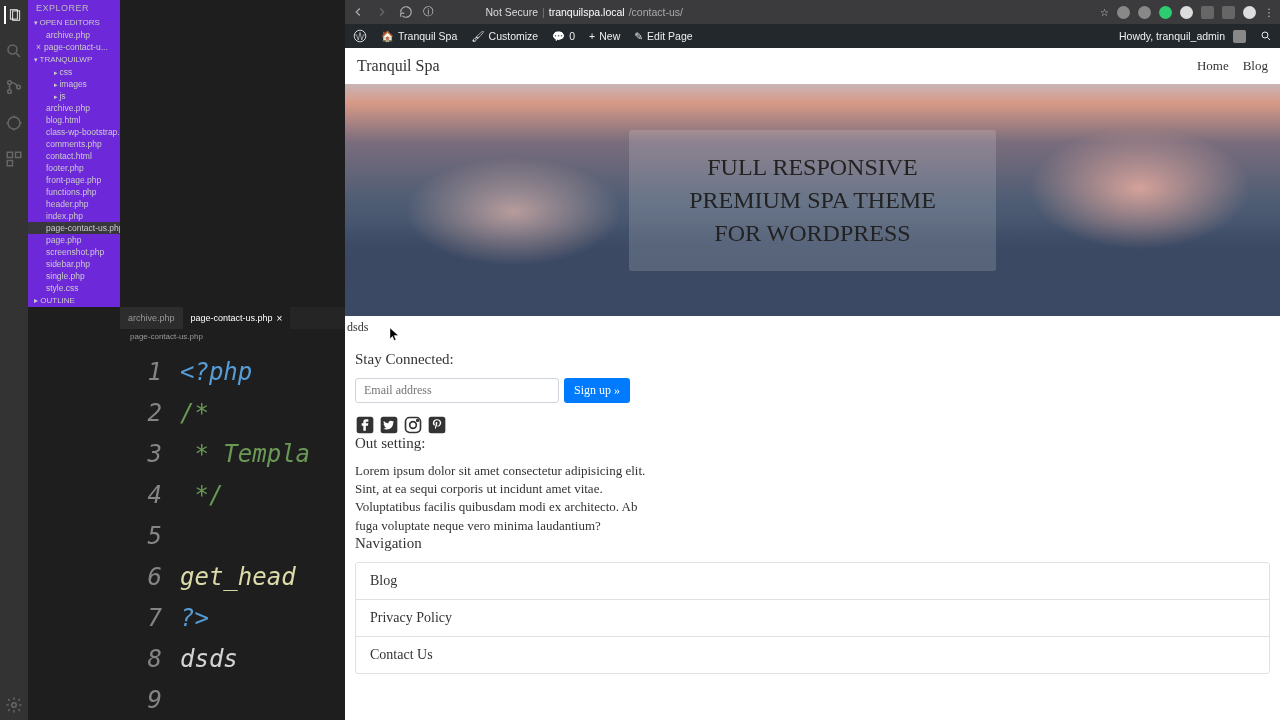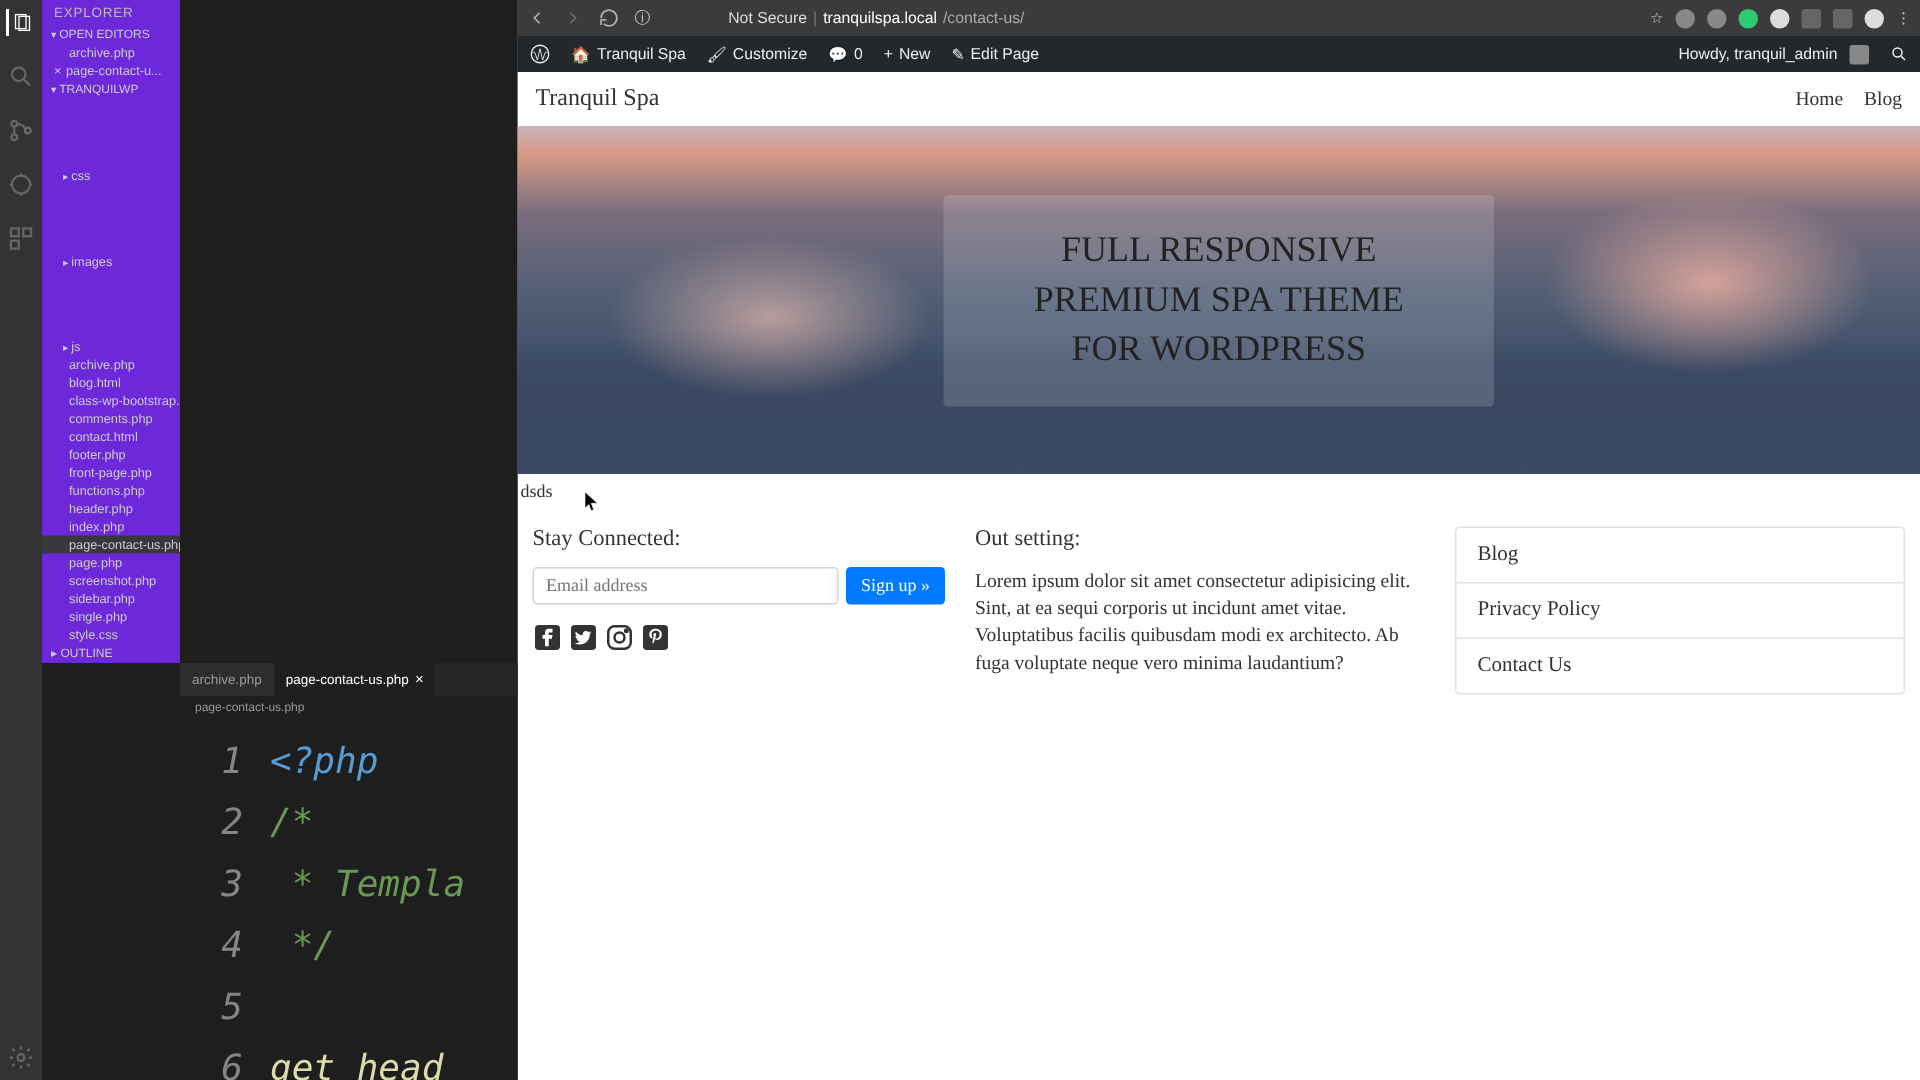--- a/index.html
+++ b/index.html
@@ -11,21 +11,21 @@
 .activity-bar { position:absolute; left:0; top:0; width:28px; height:720px; background:#333; display:flex; flex-direction:column; align-items:center; padding-top:6px; gap:18px; }
 .activity-bar .aicon { width:18px; height:18px; opacity:.5; display:flex; align-items:center; justify-content:center; }
 .activity-bar .aicon.active { opacity:1; border-left:2px solid #fff; margin-left:-2px; padding-left:2px;}
 .activity-bottom { position:absolute; bottom:6px;}
 .sidebar { margin-left:28px; width:92px; height:720px; background:#6d28d9; font-size:9px; display:flex; flex-direction:column; }
 .sb-title { font-size:9px; padding:3px 8px; letter-spacing:.5px; color:#bbb; }
 .sb-section { font-size:8px; padding:2px 6px; color:#ccc; display:flex; align-items:center; gap:2px;}
 .sb-section::before { content:"▾"; font-size:7px;}
 .file-item { font-size:8.5px; padding:1px 4px 1px 18px; color:#ccc; white-space:nowrap; overflow:hidden; display:flex; align-items:center; gap:3px;}
 .file-item.selected { background:#37373d; }
-.folder-item { font-size:8.5px; padding:1px 4px 1px 14px; color:#ccc;margin-top:45px;}
+.folder-item { font-size:8.5px; padding:1px 4px 1px 26px; color:#ccc;}
 .folder-item::before{content:"▸ "; font-size:7px;}
 .outline-sec { margin-top:auto; font-size:8px; padding:2px 6px; color:#ccc;}
 .outline-sec::before{content:"▸ ";}
 
 .editor { margin-left:120px; width:225px; height:720px; background:#1e1e1e; display:flex; flex-direction:column;}
 .tabs { height:22px; background:#252526; display:flex; font-size:9px;}
 .tab { padding:4px 8px; color:#999; display:flex; align-items:center; gap:4px; background:#2d2d2d;}
 .tab.active { background:#1e1e1e; color:#fff;}
 .tab .close{font-size:10px;}
 .breadcrumb { font-size:8px; padding:3px 10px; color:#999;}
@@ -60,21 +60,21 @@
 .hero { height:232px; background:linear-gradient(to bottom,#c9b4b8 0%,#d89a86 8%,#7a6d7d 25%,#4f5d74 50%,#3f4e68 70%,#435571 100%); position:relative; display:flex; align-items:center; justify-content:center;}
 .hero::before{content:"";position:absolute;inset:0;background:
   radial-gradient(ellipse 180px 90px at 18% 55%, rgba(229,185,175,.7),transparent 60%),
   radial-gradient(ellipse 200px 110px at 85% 45%, rgba(235,173,160,.85),transparent 55%),
   linear-gradient(transparent 60%,rgba(58,72,98,.9) 75%);}
 .hero-box{position:relative;background:rgba(255,255,255,.15);padding:18px 60px;text-align:center;font-family:Georgia,serif;color:#222;border-radius:3px;}
 .hero-box h2{font-size:24px;font-weight:400;margin:6px 0;}
 
 .page-content{padding:4px 2px;font-family:Georgia,serif;font-size:12px;color:#333;}
 
-.footer-row{display:flex;padding:12px 10px;gap:20px;font-family:Georgia,serif;color:#333;}
+.footer-row{display:flex;padding:12px 10px;font-family:Georgia,serif;color:#333;flex-direction:column;}
 .f-col1{width:275px;}
 .f-col2{width:300px;}
 .f-col3{flex:1;}
 .f-head{font-size:15px;margin-bottom:10px;}
 .email-row{display:flex;gap:5px;}
 .email-in{flex:1;border:1px solid #ced4da;border-radius:3px;padding:0 8px;font-size:12px;color:#6c757d;font-family:Georgia,serif;}
 .signup{background:#007bff;color:#fff;border:none;border-radius:3px;padding:5px 10px;font-size:12px;font-family:Georgia,serif;}
 .socials{display:flex;gap:4px;margin-top:12px;}
 .soc{width:20px;height:20px;}
 .f-text{font-size:13px;line-height:1.4;}
@@ -344,20 +344,21 @@
                 <path d="M12 5c-3 0-5 2-5 4.5 0 1.5.8 2.8 2 3.2.2.1.3 0 .3-.2l.2-.8c0-.1 0-.2-.1-.3-.4-.5-.6-1.1-.6-1.8 0-1.8 1.3-3.3 3.5-3.3 1.9 0 3 1.2 3 2.8 0 2-1 3.8-2.3 3.8-.7 0-1.2-.6-1.1-1.3.2-.8.6-1.7.6-2.3 0-.5-.3-1-.9-1-.7 0-1.3.7-1.3 1.7 0 .6.2 1 .2 1l-.8 3.5c-.2 1-.1 2.3 0 2.4 0 .1.1.1.2 0 .1-.1.9-1.1 1.2-2.1l.5-1.8c.2.5.9.9 1.7.9 2.2 0 3.8-2.1 3.8-4.8C17 7 15 5 12 5z" fill="#fff"></path>
               </svg>
             </span>
         </div>
       </div>
       <div class="f-col2">
         <div class="f-head">Out setting:</div>
         <div class="f-text">Lorem ipsum dolor sit amet consectetur adipisicing elit. Sint, at ea sequi corporis ut incidunt amet vitae. Voluptatibus facilis quibusdam modi ex architecto. Ab fuga voluptate neque vero minima laudantium?</div>
       </div>
       <div class="f-col3">
+        <div class="f-head">Navigation</div>
         <ul class="nav-list">
           <li>Blog</li>
           <li>Privacy Policy</li>
           <li>Contact Us</li>
         </ul>
       </div>
     </div>
   </div>
 </div>
 

